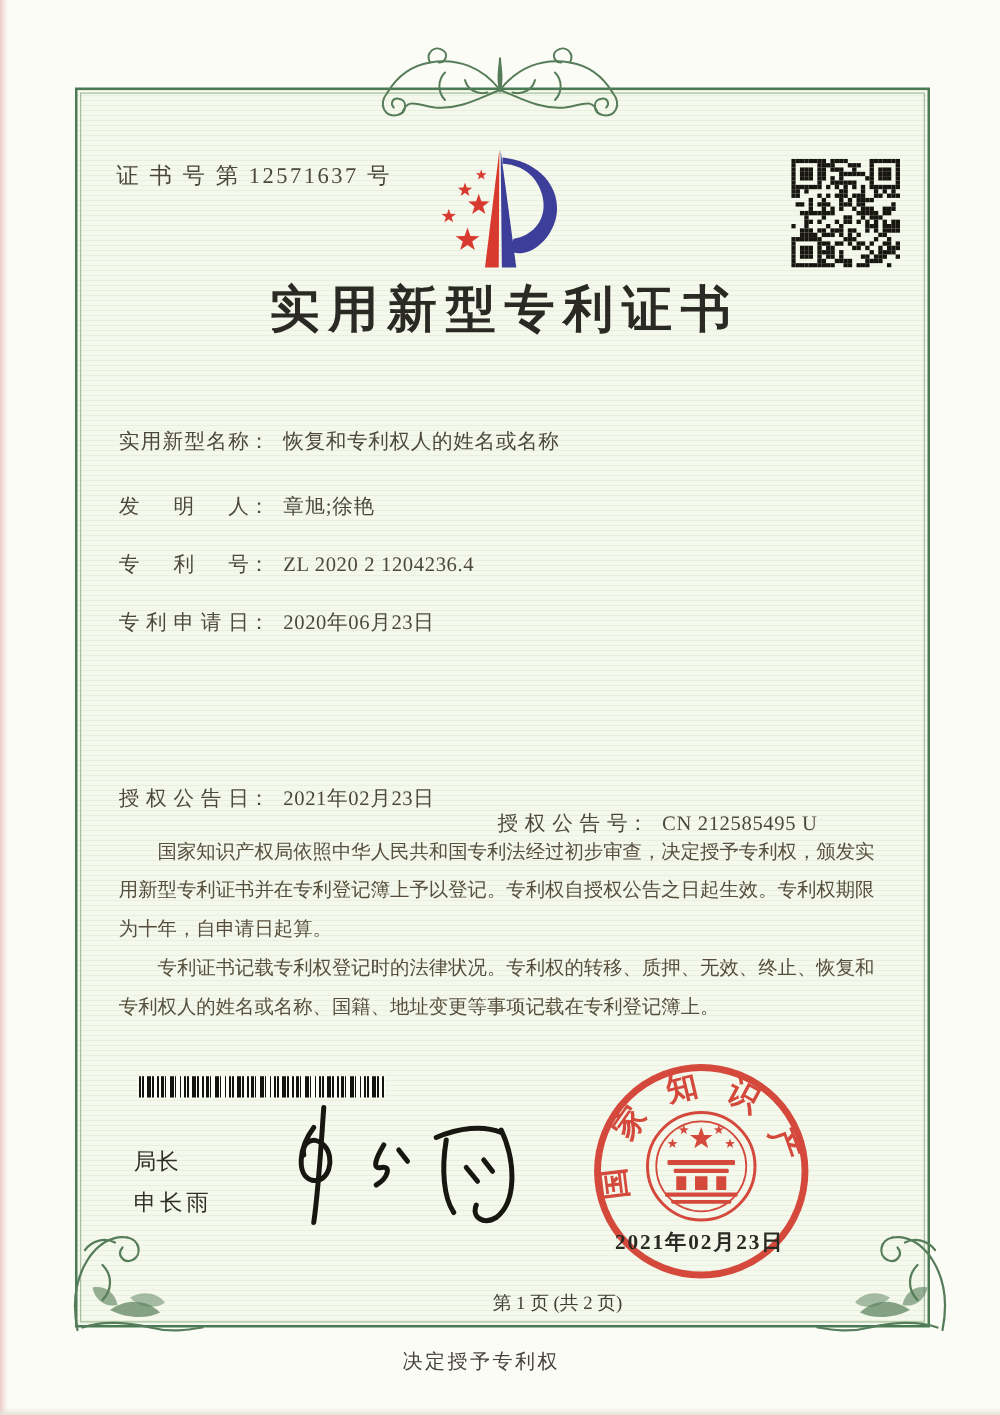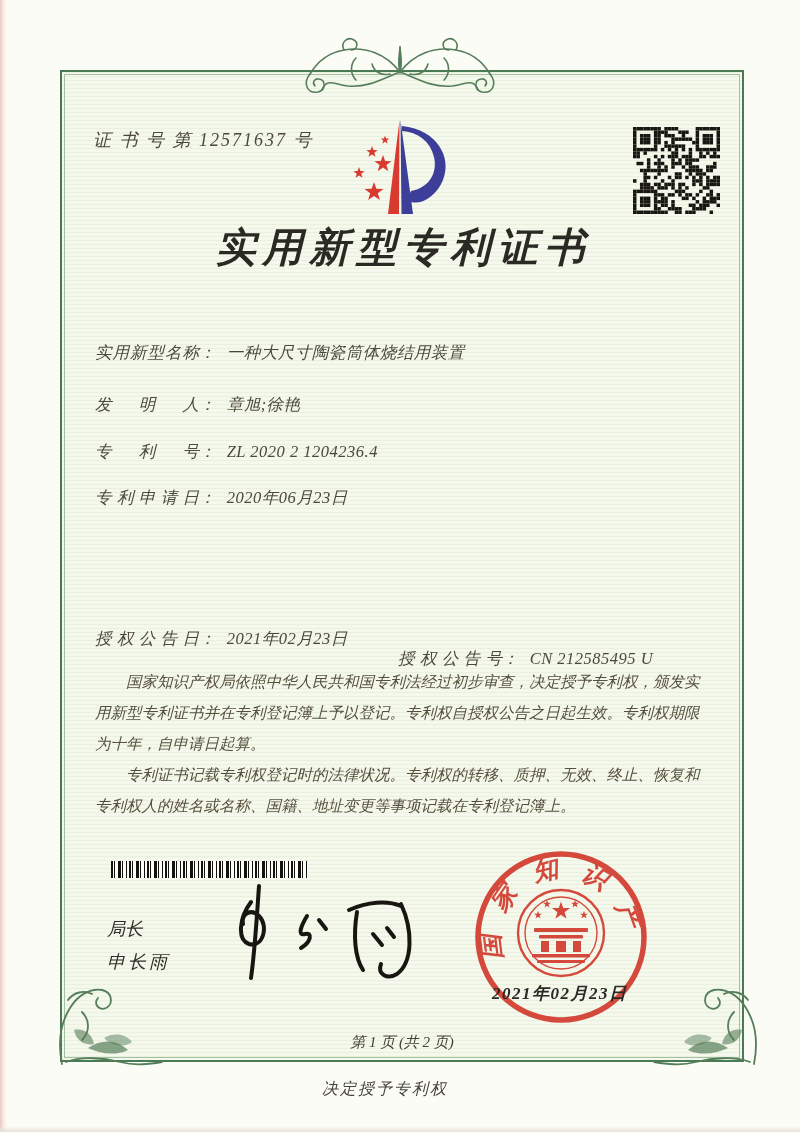--- a/index.html
+++ b/index.html
@@ -1,18 +1,18 @@
 <!DOCTYPE html>
 <html><head>
 <meta charset="utf-8">
 <style>
   html,body{margin:0;padding:0;}
   body{width:800px;height:1132px;position:relative;overflow:hidden;
        background:#fcfcf7;font-family:"Liberation Serif","DejaVu Serif",serif;}
-  .page{position:absolute;inset:0;font-style:italic;}
+  .page{position:absolute;inset:0;}
   .edge-left{position:absolute;left:0;top:0;width:7px;height:100%;
        background:linear-gradient(90deg,#ecc9c3,#f8ece8 55%,rgba(255,255,255,0));}
   .edge-bottom{position:absolute;left:0;bottom:0;width:100%;height:6px;
        background:linear-gradient(0deg,#e7e3d8,rgba(255,255,255,0));}
   
   .frame{position:absolute;left:60px;top:70px;width:684px;height:992px;
        border:2px solid #4a7a54;box-sizing:border-box;
        background:repeating-linear-gradient(0deg,#f5f8ec 0px,#f5f8ec 3px,#e9f0db 3px,#e9f0db 4px);}
   .frame .inner{position:absolute;inset:2px;border:1px solid #a4bfa1;}
   .flourish{position:absolute;color:#567d5a;}
@@ -36,21 +36,21 @@
   .paras p{margin:0;text-indent:2em;}
   .barcode{position:absolute;left:111px;top:861px;width:197px;height:17px;
        background:repeating-linear-gradient(90deg,#14120e 0 2px,#fdfdf8 2px 3px,#14120e 3px 4px,#fdfdf8 4px 7px,#14120e 7px 10px,#fdfdf8 10px 11px,#14120e 11px 12px,#fdfdf8 12px 15px,#14120e 15px 16px,#fdfdf8 16px 18px);}
   .sig-title{position:absolute;left:107px;top:917px;font-size:18px;color:#2f2d27;}
   .sig-name{position:absolute;left:107px;top:950px;font-size:18px;color:#2f2d27;letter-spacing:3px;text-align:center;}
   .signature{position:absolute;left:215px;top:878px;}
   .seal{position:absolute;left:472px;top:848px;}
   .seal-date{position:absolute;left:492px;top:982px;font-size:17px;color:#2a2924;
        letter-spacing:1.5px;font-weight:600;}
   .pageinfo{position:absolute;left:60px;top:1033px;width:684px;text-align:center;
-       font-size:15px;color:#413e35;}
+       font-size:15px;color:#413e35;padding-left:44px;}
   .backnote{position:absolute;left:0;top:1079px;width:770px;text-align:center;
        font-size:16px;color:#47433a;letter-spacing:2px;}
 </style>
 </head>
 <body>
 
 <div class="page">
   <div class="edge-left"></div>
   <div class="edge-bottom"></div>
 
@@ -445,21 +445,21 @@
       <rect x="15" y="24" width="1" height="1" fill="#171510"></rect>
       <rect x="16" y="24" width="1" height="1" fill="#171510"></rect>
       <rect x="17" y="24" width="1" height="1" fill="#171510"></rect>
       <rect x="22" y="24" width="1" height="1" fill="#171510"></rect>
     </svg>
 
   <h1 class="title">实用新型专利证书</h1>
 
   <div class="row" style="top:340px">
     <span class="lbl">实用新型名称</span><span class="colon">：</span>
-    <span class="val">一种大尺寸陶瓷筒体烧结用装置</span>
+    <span class="val">恢复和专利权人的姓名或名称</span>
   </div>
   <div class="row" style="top:392px">
     <span class="lbl">发明人</span><span class="colon">：</span>
     <span class="val">章旭;徐艳</span>
   </div>
   <div class="row" style="top:439px">
     <span class="lbl">专利号</span><span class="colon">：</span>
     <span class="val">ZL 2020 2 1204236.4</span>
   </div>
   <div class="row" style="top:485px">

